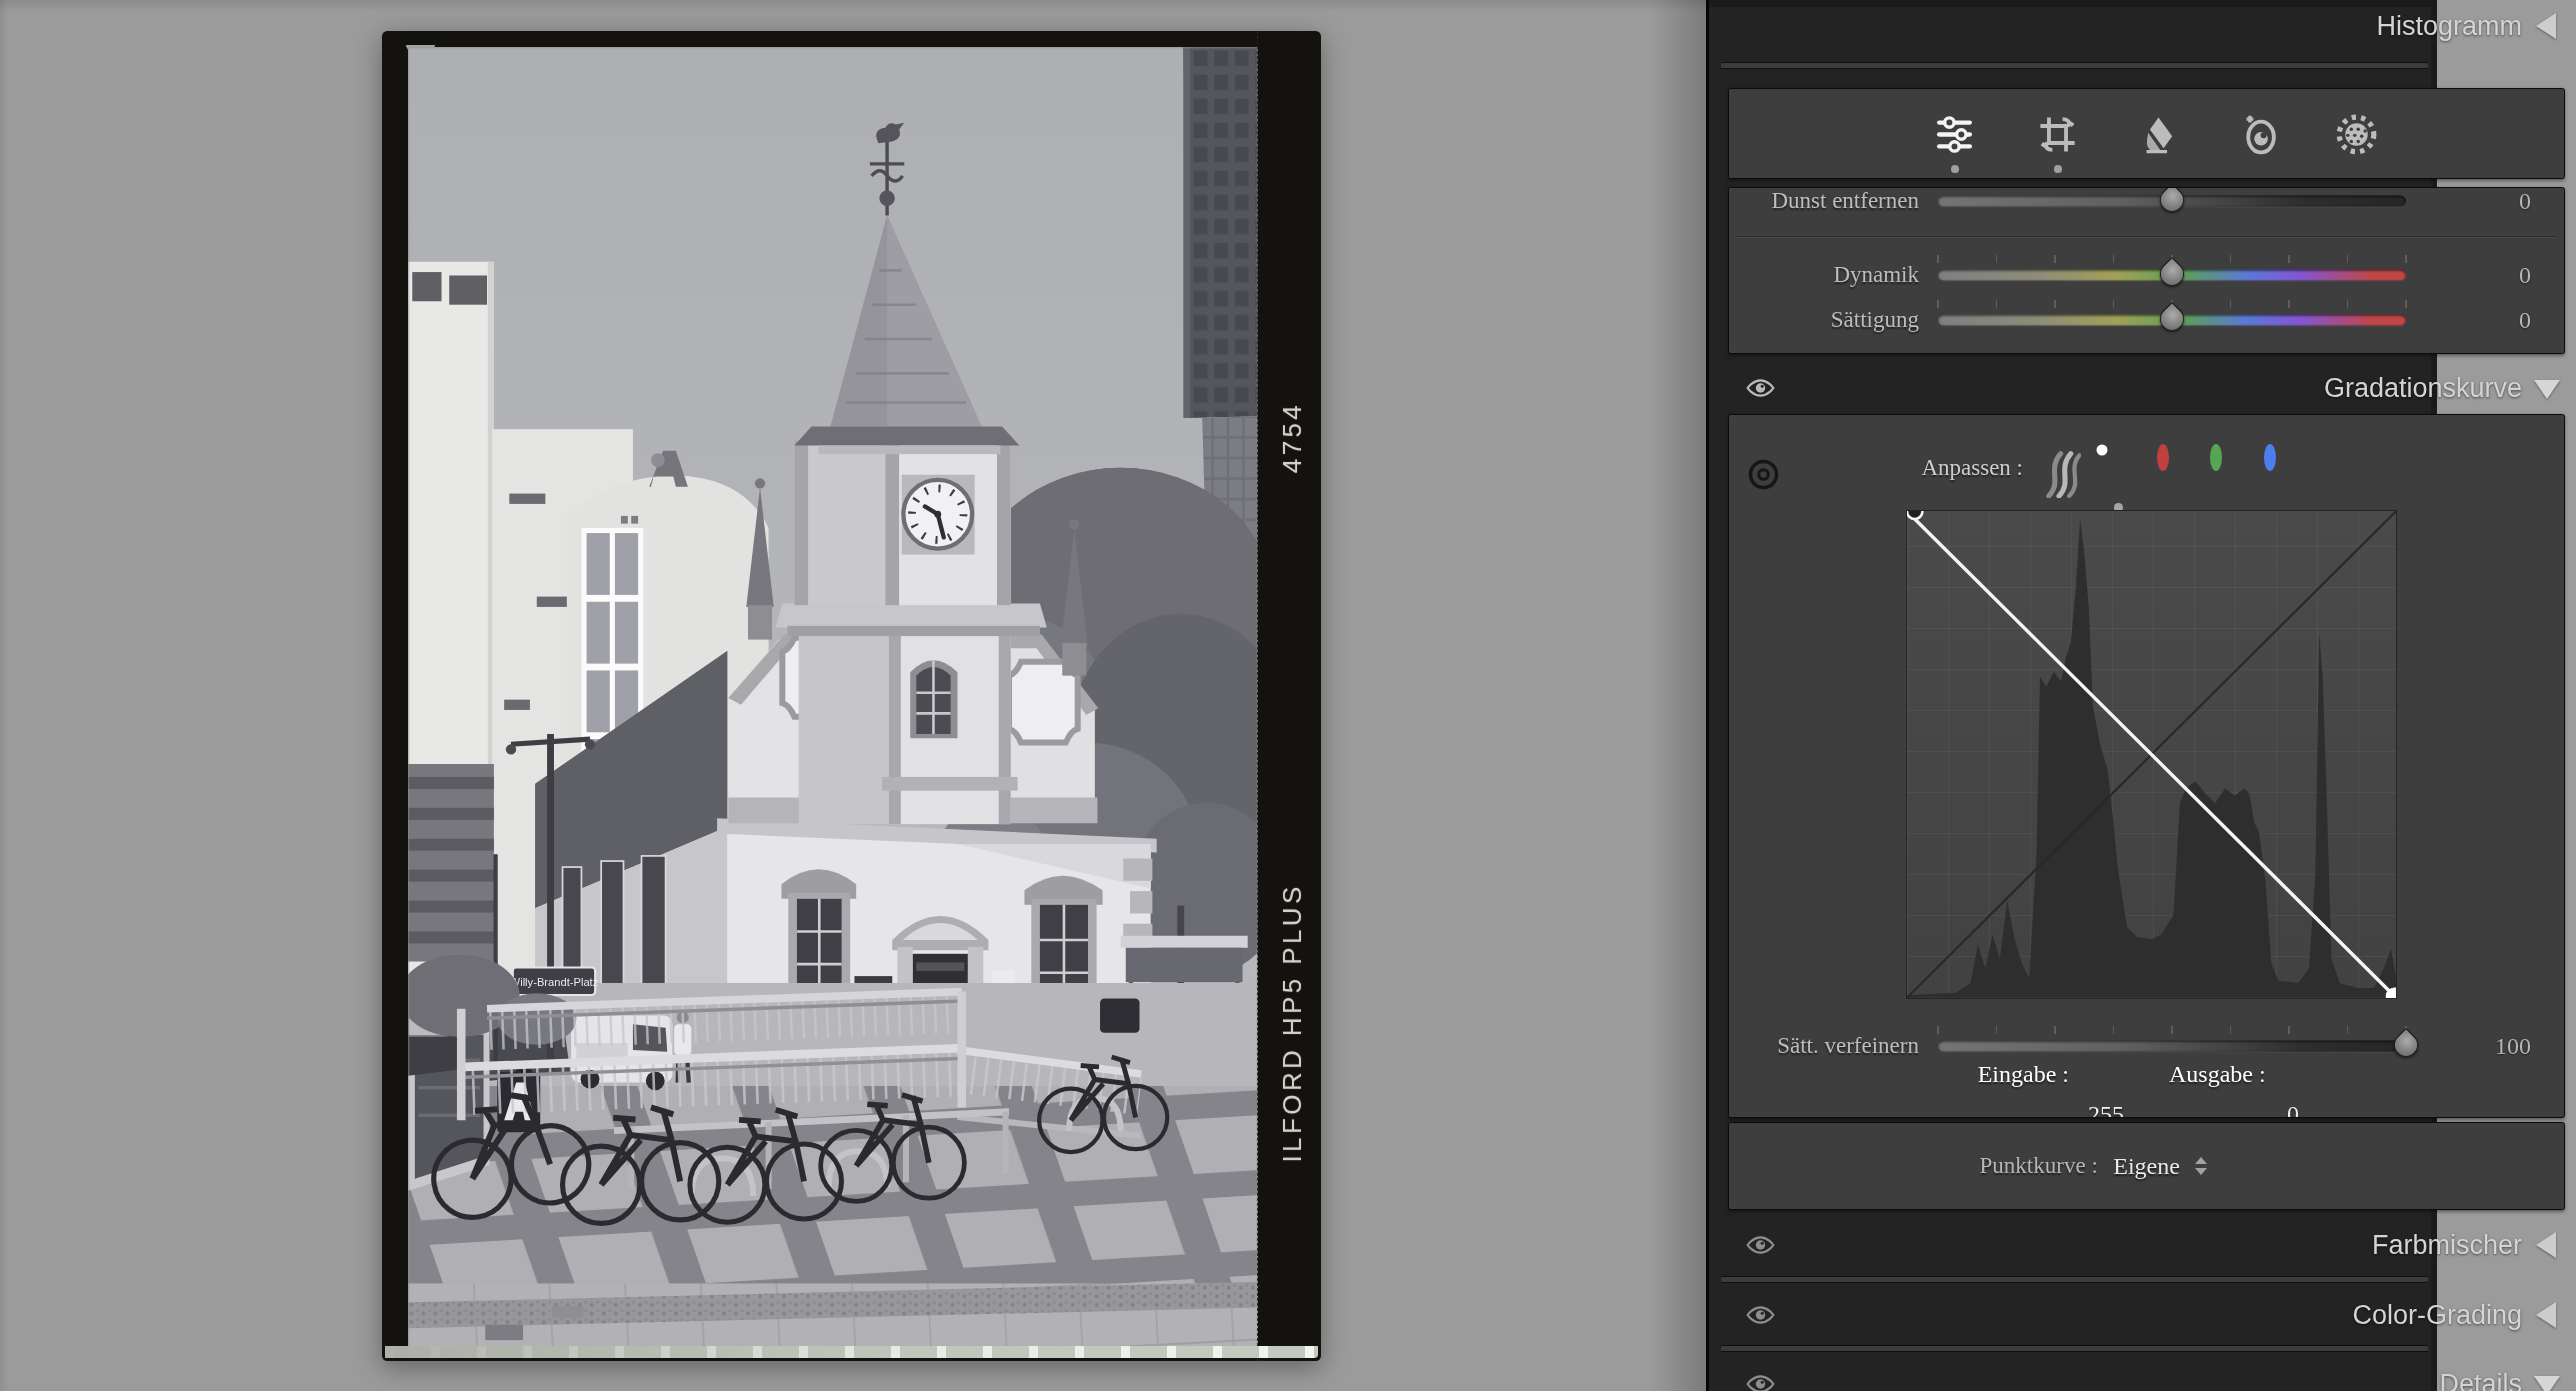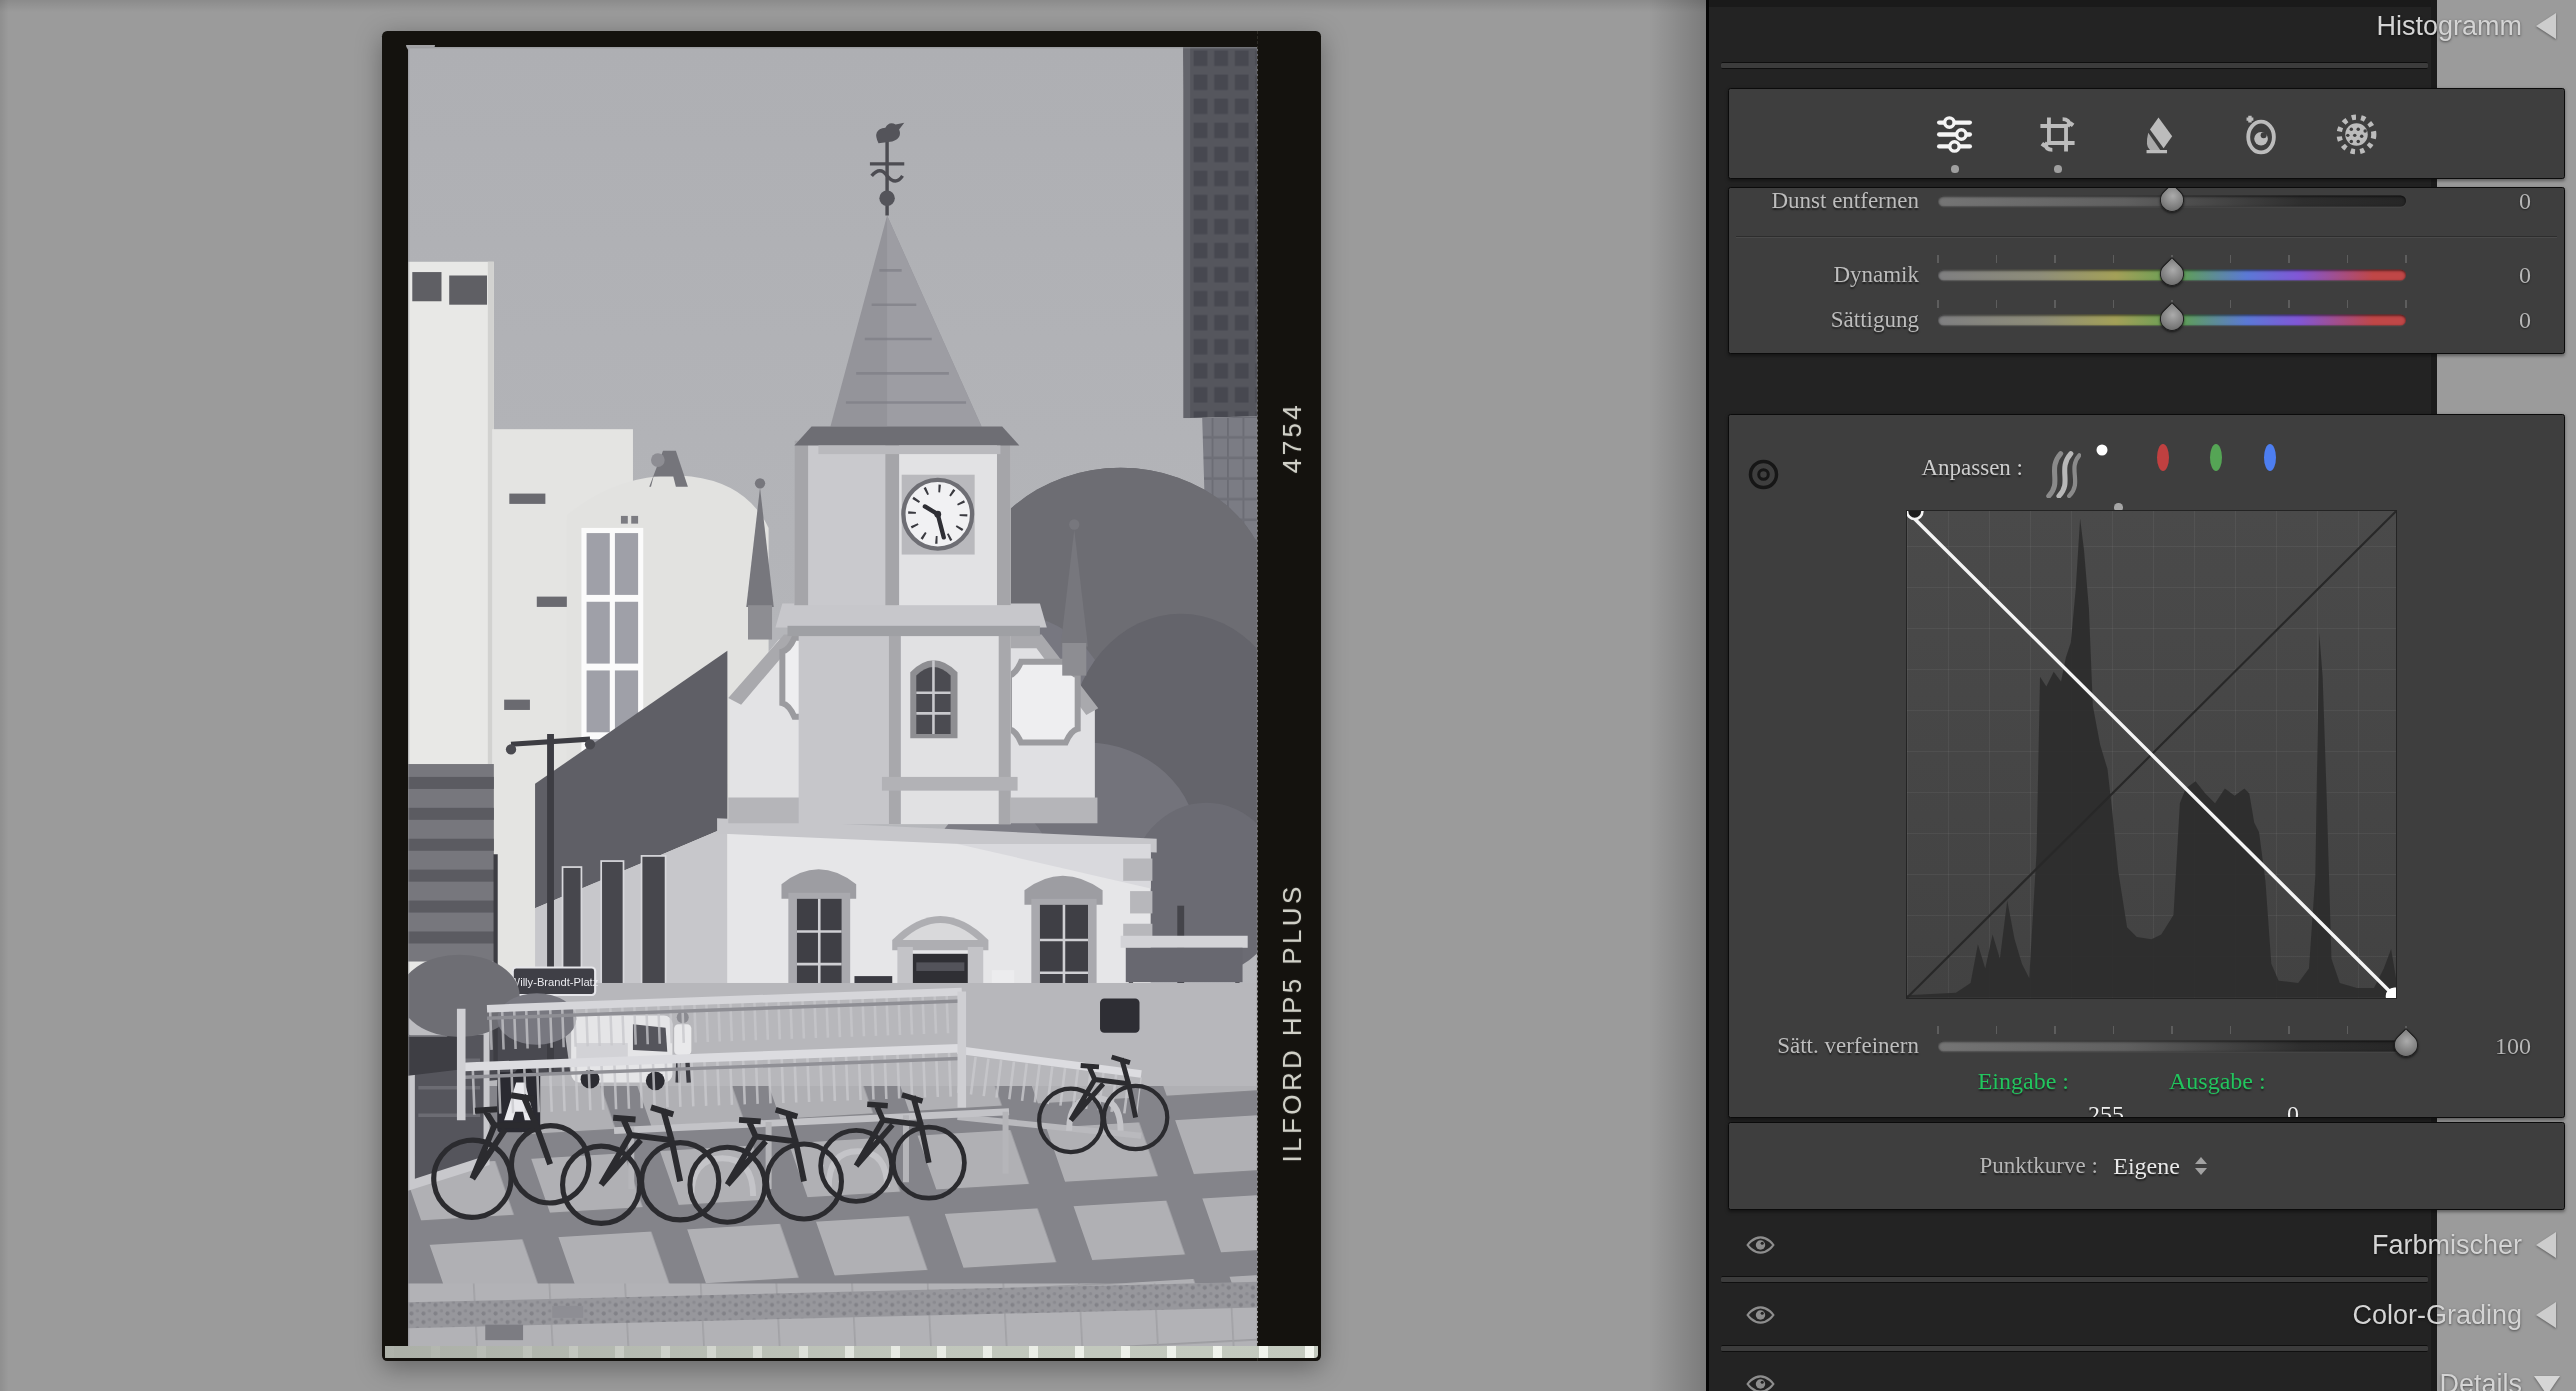--- a/index.html
+++ b/index.html
@@ -86,21 +86,21 @@
   .chan-ball::after{content:"";position:absolute;left:50%;top:50%;width:11px;height:11px;border-radius:50%;
     background:#ffffff;transform:translate(-50%,-50%);}
   .chan-dot{position:absolute;left:385px;top:88px;width:8.6px;height:8.6px;border-radius:50%;background:#a5a5a5;}
   .curve-wrap{position:absolute;left:177px;top:95px;width:489px;height:487px;
     background:
       repeating-linear-gradient(90deg,rgba(255,255,255,.05) 0 0.9px,transparent 0.9px 41px),
       repeating-linear-gradient(0deg,rgba(255,255,255,.05) 0 0.9px,transparent 0.9px 41px),
       linear-gradient(180deg,#4a4a4a,#424242);
     border:1.7px solid #242424;box-sizing:content-box;}
   .io-row{position:absolute;left:0;width:100%;top:646px;height:38px;font-size:24px;}
-  .io-lbl{position:absolute;color:#22c55e;text-shadow:0 1.7px 1.7px rgba(0,0,0,.5);margin-top:7px;}
+  .io-lbl{position:absolute;color:#ffffff;text-shadow:0 1.7px 1.7px rgba(0,0,0,.5);}
   .io-val{position:absolute;color:#efefef;text-shadow:0 1.7px 1.7px rgba(0,0,0,.6);margin-top:40px;}
 
   
   .pc-inner{position:absolute;inset:0;display:flex;align-items:center;justify-content:center;gap:15.5px;transform:translateX(-53px);}
   .pc-lbl{font-size:23px;color:#b5b5b5;text-shadow:0 1.7px 1.7px rgba(0,0,0,.5);}
   .pc-val{font-size:24px;color:#e9e9e9;text-shadow:0 1.7px 1.7px rgba(0,0,0,.6);}
   .spinner{display:flex;flex-direction:column;gap:4.3px;align-items:center;}
   .spinner b{width:0;height:0;border-left:6.9px solid transparent;border-right:6.9px solid transparent;}
   .sp-up{border-bottom:7.7px solid #a2a2a2;}
   .sp-dn{border-top:7.7px solid #a2a2a2;}
@@ -564,20 +564,31 @@
         </div>
       <div class="srow" style="top:112px">
         <span class="slbl">Sättigung</span>
         <div class="strack rainbow">
           <div class="knob" style="left: 50%;"></div>
         </div>
         <span class="sval">0</span>
       </div>
     </div>
 
+    <div class="hdr" style="top:368px">
+      <span class="eye">
+        <svg viewBox="0 0 36 24" width="31" height="20.6">
+            <path d="M18,3 C9,3 3,12 3,12 C3,12 9,21 18,21 C27,21 33,12 33,12 C33,12 27,3 18,3 Z" fill="none" stroke="currentColor" stroke-width="2.6"></path>
+            <circle cx="18" cy="12" r="5.5" fill="currentColor"></circle>
+            <circle cx="20" cy="10" r="1.8" fill="#232323"></circle>
+          </svg>
+      </span>
+      <span class="title">Gradationskurve</span>
+      <span class="tri-down"></span>
+    </div>
 
     <div class="box" style="top:414px;height:702px">
       <span class="target-adj">
         <svg viewBox="0 0 38 38" width="33" height="33">
           <circle cx="19" cy="19" r="15" fill="none" stroke="#161616" stroke-width="4"></circle>
           <circle cx="19" cy="19" r="5.5" fill="none" stroke="#161616" stroke-width="3.5"></circle>
         </svg>
       </span>
       <span class="adjust-lbl">Anpassen :</span>
 

